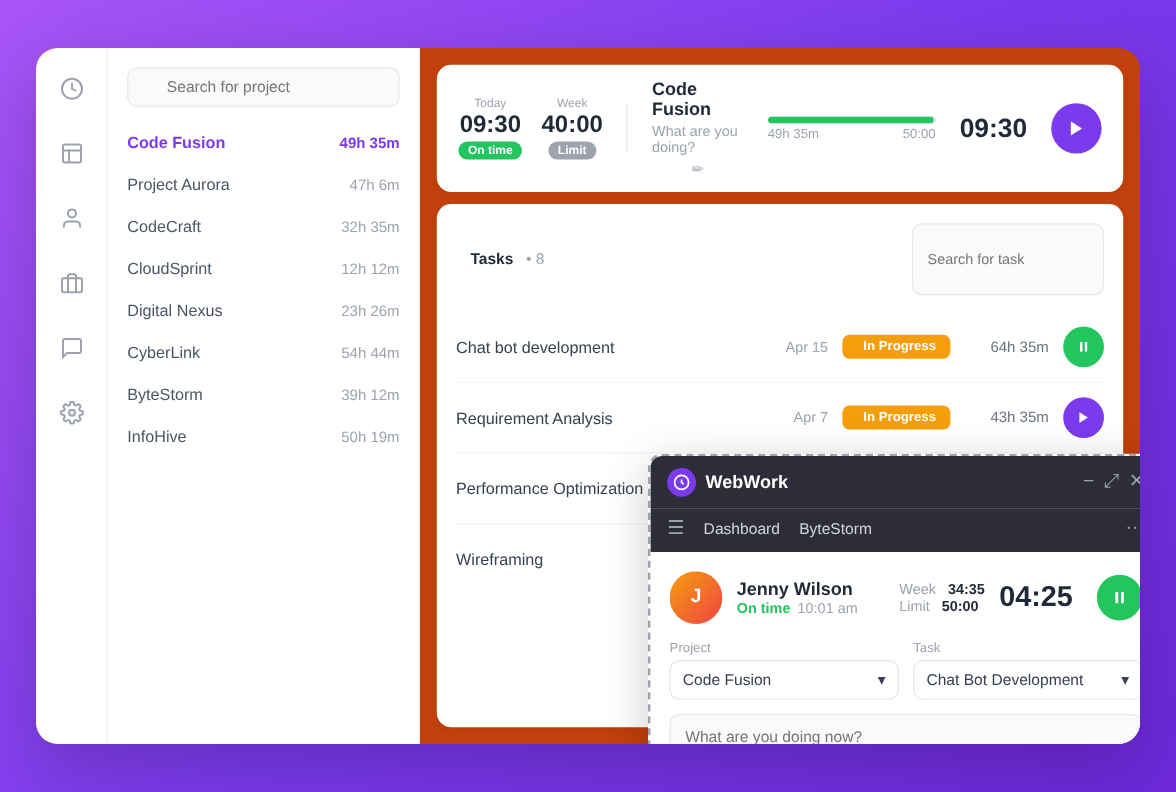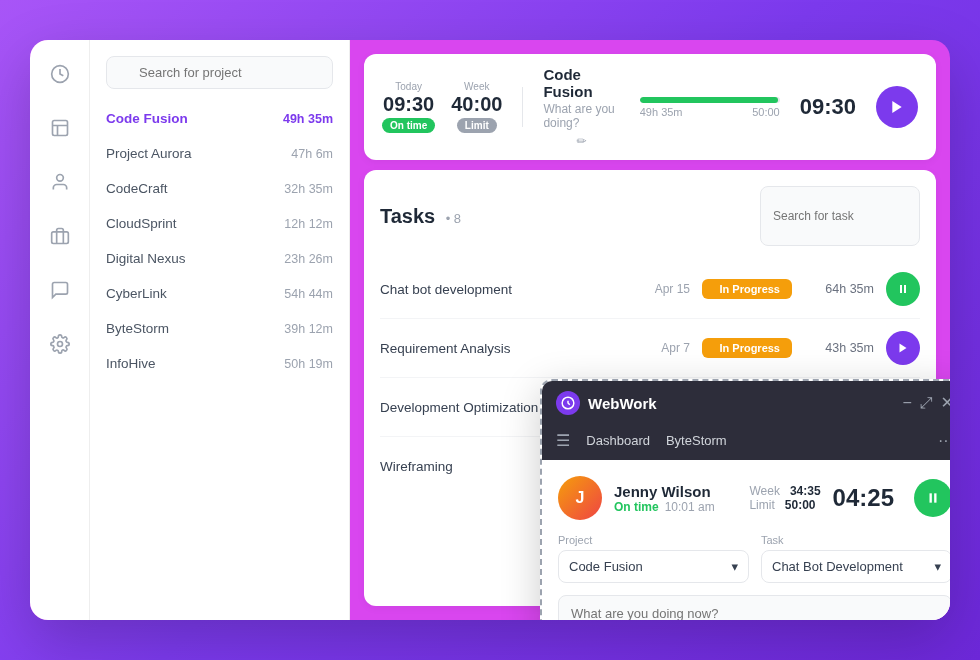--- a/index.html
+++ b/index.html
@@ -10,21 +10,21 @@
       height: 660px;
       display: flex;
       align-items: center;
       justify-content: center;
       overflow: hidden;
     }
 
     .main-container {
       width: 920px;
       height: 580px;
-      background: #d946ef;
+      background: #c2410c;
       border-radius: 18px;
       display: flex;
       overflow: hidden;
       position: relative;
       box-shadow: 0 20px 60px rgba(0,0,0,0.2);
     }
 
     
     .sidebar {
       width: 60px;
@@ -236,23 +236,24 @@
       overflow: hidden;
     }
 
     .tasks-header {
       display: flex;
       justify-content: space-between;
       align-items: center;
       margin-bottom: 14px;
     }
     .tasks-title {
-      font-size: 20px;
+      font-size: 13px;
       font-weight: 700;
       color: #1f2937;
+      margin-left: 12px;
     }
     .tasks-count {
       font-size: 13px;
       color: #9ca3af;
       margin-left: 6px;
     }
     .task-search {
       border: 1px solid #e5e7eb;
       border-radius: 8px;
       padding: 22px 12px;
@@ -654,21 +655,21 @@
       <span class="task-date">Apr 7</span>
       <span class="status-badge status-in-progress">In Progress</span>
       <span class="task-time">43h 35m</span>
       <button class="task-btn task-btn-purple">
               <svg width="12" height="12" viewBox="0 0 24 24" fill="white">
                 <polygon points="5 3 19 12 5 21 5 3"></polygon>
               </svg>
             </button>
     </div>
           <div class="task-row">
-      <span class="task-name">Development Optimization</span>
+      <span class="task-name">Performance Optimization</span>
       <span class="task-date">Apr 3</span>
       <span class="status-badge status-open">Open</span>
       <span class="task-time">24h 35m</span>
       <button class="task-btn task-btn-purple">
               <svg width="12" height="12" viewBox="0 0 24 24" fill="white">
                 <polygon points="5 3 19 12 5 21 5 3"></polygon>
               </svg>
             </button>
     </div>
           <div class="task-row">

